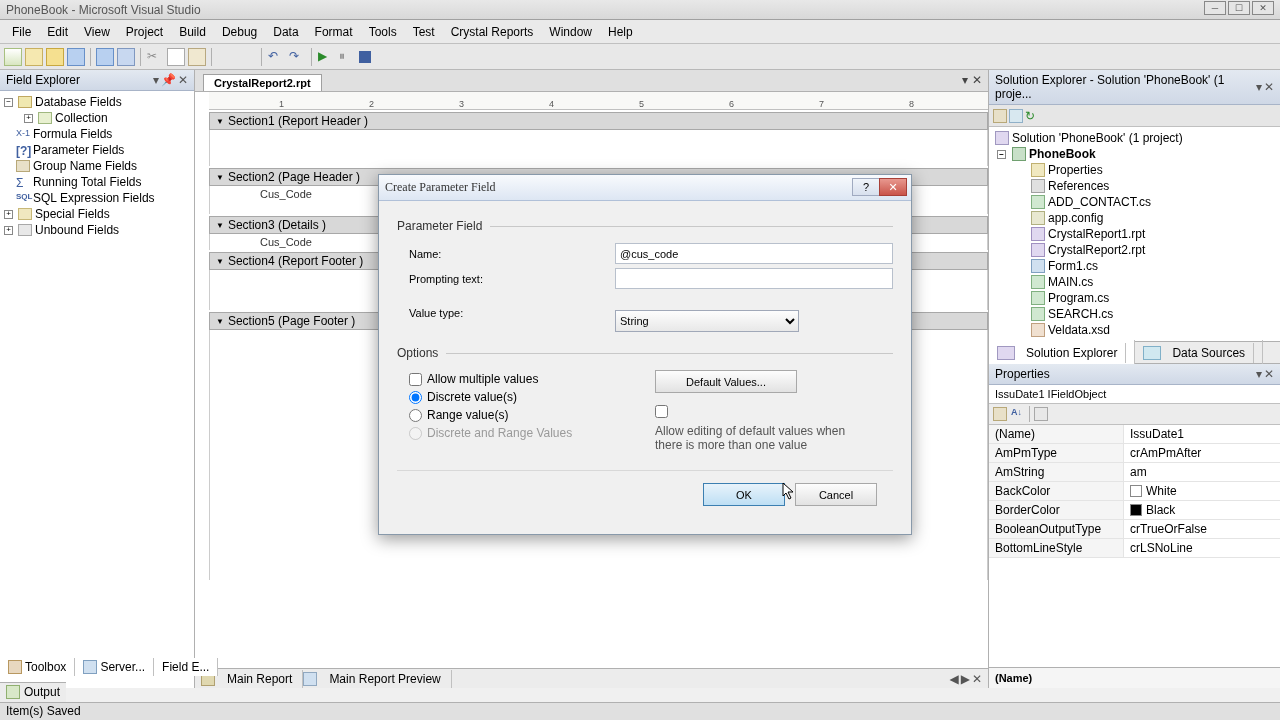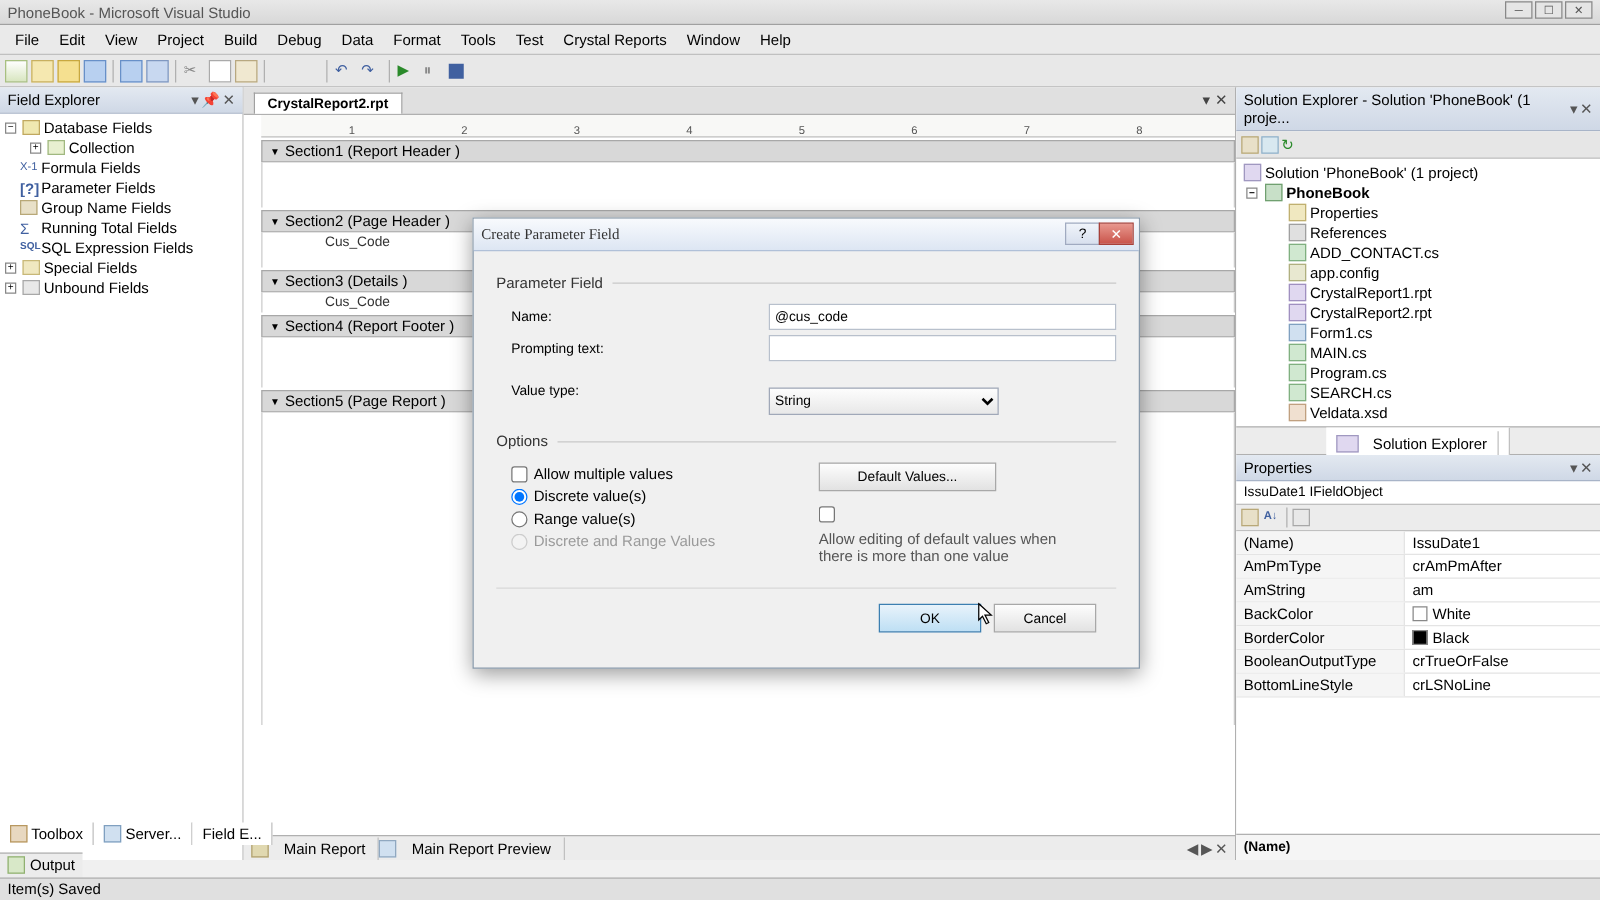--- a/index.html
+++ b/index.html
@@ -39,21 +39,21 @@
 .bottom-tabs .nav { position: absolute; right: 6px; display: flex; gap: 2px; font-size: 9px; color: #555; }
 .right-panel { width: 292px; display: flex; flex-direction: column; border-left: 1px solid #b0b0b0; }
 .sol-tree { flex: 0 0 auto; background: #fff; border-bottom: 1px solid #b0b0b0; }
 .sol-toolbar { height: 22px; background: #e6e6e6; border-bottom: 1px solid #c0c0c0; display: flex; align-items: center; padding: 0 4px; gap: 2px; }
 .sol-body { padding: 3px 2px; font-size: 11px; max-height: 240px; overflow: hidden; }
 .sol-item { padding: 1px 0 1px 28px; display: flex; align-items: center; gap: 3px; white-space: nowrap; }
 .sol-item.root { padding-left: 4px; }
 .sol-item.proj { padding-left: 20px; font-weight: bold; }
 .sol-item.folder { padding-left: 40px; }
 .sol-item.file { padding-left: 40px; }
-.sol-tabs { height: 22px; border-top: 1px solid #b0b0b0; background: #ececec; display: flex; align-items: center; font-size: 11px; flex-direction: column; }
+.sol-tabs { height: 22px; border-top: 1px solid #b0b0b0; background: #ececec; display: flex; align-items: center; font-size: 11px; }
 .sol-tabs span { padding: 3px 8px; border-right: 1px solid #c0c0c0; display: flex; align-items: center; gap: 3px; }
 .sol-tabs span.active { background: #fff; }
 .props { flex: 1; background: #fff; display: flex; flex-direction: column; }
 .props-obj { padding: 3px 6px; font-size: 11px; }
 .props-tools { height: 22px; border-top: 1px solid #c0c0c0; border-bottom: 1px solid #c0c0c0; background: #ececec; display: flex; align-items: center; padding: 0 4px; gap: 4px; }
 .props-grid { flex: 1; overflow: hidden; font-size: 11px; }
 .props-row { display: flex; border-bottom: 1px solid #e4e4e4; }
 .props-cell-name { width: 135px; padding: 2px 6px; border-right: 1px solid #e4e4e4; background: #f5f5f5; }
 .props-cell-val { flex: 1; padding: 2px 6px; display: flex; align-items: center; gap: 4px; }
 .color-swatch { width: 12px; height: 12px; border: 1px solid #888; }
@@ -233,21 +233,21 @@
             <span>Section3 (Details )</span>
           </div>
         <div class="section-body" style="height:14px"><span class="field-box">Cus_Code</span></div>
         <div class="section-bar">
             <span class="tri">▼</span>
             <span>Section4 (Report Footer )</span>
           </div>
         <div class="section-body" style="height:40px"></div>
         <div class="section-bar">
             <span class="tri">▼</span>
-            <span>Section5 (Page Report )</span>
+            <span>Section5 (Page Footer )</span>
           </div>
         <div class="section-body" style="height:250px"></div>
       </div>
     </div>
     <div class="bottom-tabs">
       <span class="icon" style="background:#e0d8b0;border:1px solid #b0a070"></span>
       <span class="tab">Main Report</span>
       <span class="icon" style="background:#d0e0f0;border:1px solid #90a8c0"></span>
       <span class="tab">Main Report Preview</span>
       <span class="nav">

